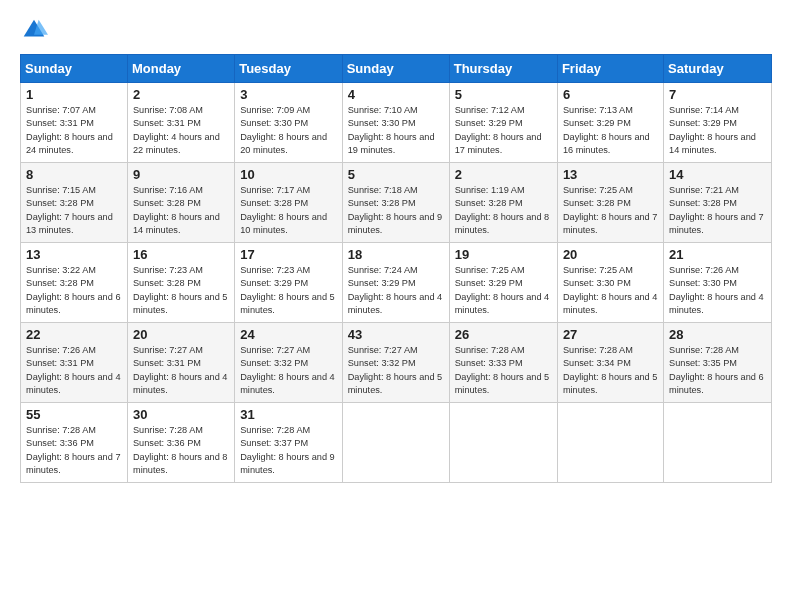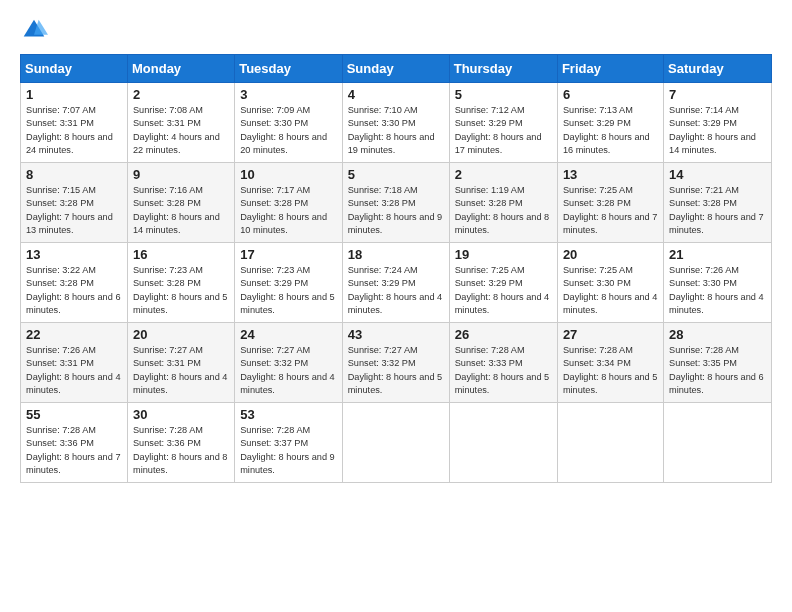--- a/index.html
+++ b/index.html
@@ -379,21 +379,21 @@
       </td>
           <td>
         <span class="day-number">30</span>
         <span class="day-info">
           <span>Sunrise: 7:28 AM</span><br>
           <span>Sunset: 3:36 PM</span><br>
           <span>Daylight: 8 hours and 8 minutes.</span>
         </span>
       </td>
           <td>
-        <span class="day-number">53</span>
+        <span class="day-number">31</span>
         <span class="day-info">
           <span>Sunrise: 7:28 AM</span><br>
           <span>Sunset: 3:37 PM</span><br>
           <span>Daylight: 8 hours and 9 minutes.</span>
         </span>
       </td>
           <td class="empty-cell"></td>
           <td class="empty-cell"></td>
           <td class="empty-cell"></td>
           <td class="empty-cell"></td>

